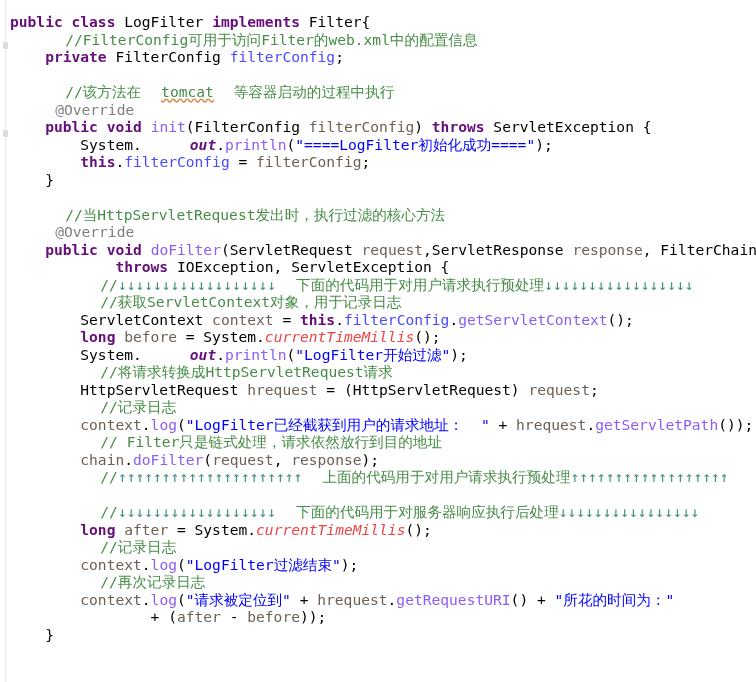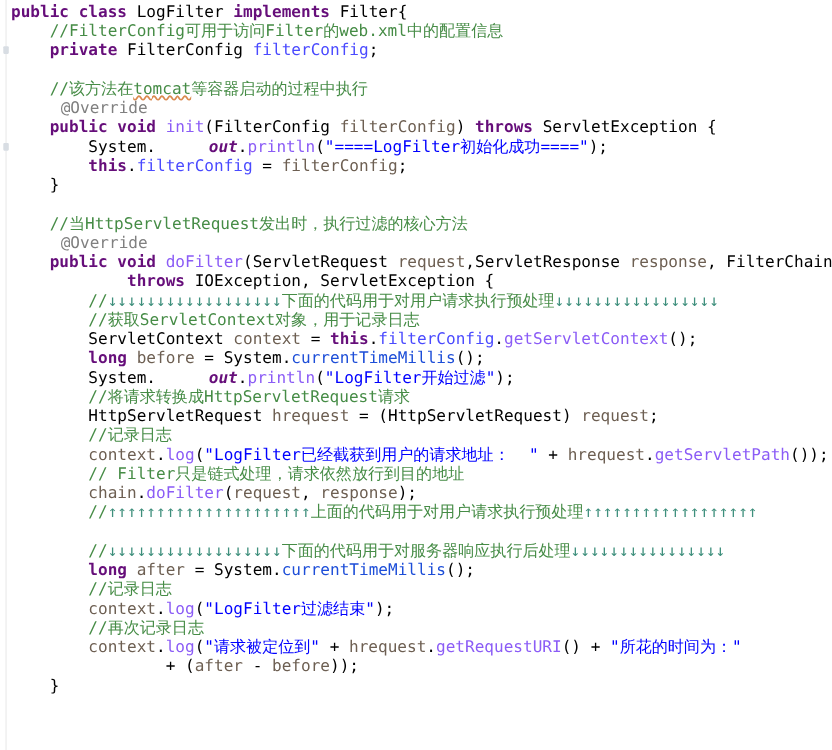--- a/index.html
+++ b/index.html
@@ -43,42 +43,42 @@
     width: 5px;
     height: 7px;
     background: #d8dde3;
     border-radius: 1px;
   }
   #code {
     position: absolute;
     left: 10px;
     top: 0;
     width: 746px;
-    padding-top: 2px;
+    padding-top: 13px;
     font-family: "DejaVu Sans Mono", monospace;
     font-size: 14.6px;
     line-height: 17.5px;
     white-space: pre;
     color: #000000;
     letter-spacing: 0px;
   }
   .line {
     height: 17.5px;
     white-space: pre;
   }
   
   .kw      { color: #660e7a; font-weight: bold; }           
   .type    { color: #000000; }                               
   .ident   { color: #8b5cf6; }
   .var     { color: #6d5f52; }                               
   .field   { color: #4a4aff; }                               
   .statfld { color: #660e7a; font-weight: bold; font-style: italic; margin-left: 48px; }  
-  .statmth { color: #1d4ed8; }           
+  .statmth { color: #ef4444; font-style: italic; }           
   .str     { color: #0000ff; }                               
-  .cmt     { color: #468c46; }
+  .cmt     { color: #468c46; margin-left: 20px; }
   .punct   { color: #000000; }
   .anno    { color: #808080; margin-left: 10px; }                               
   .arrow   { color: #3e8f7c; }
   
   .typo {
     text-decoration: underline wavy #d98a4f;
     text-decoration-skip-ink: none;
   }
 </style>
 </head>

